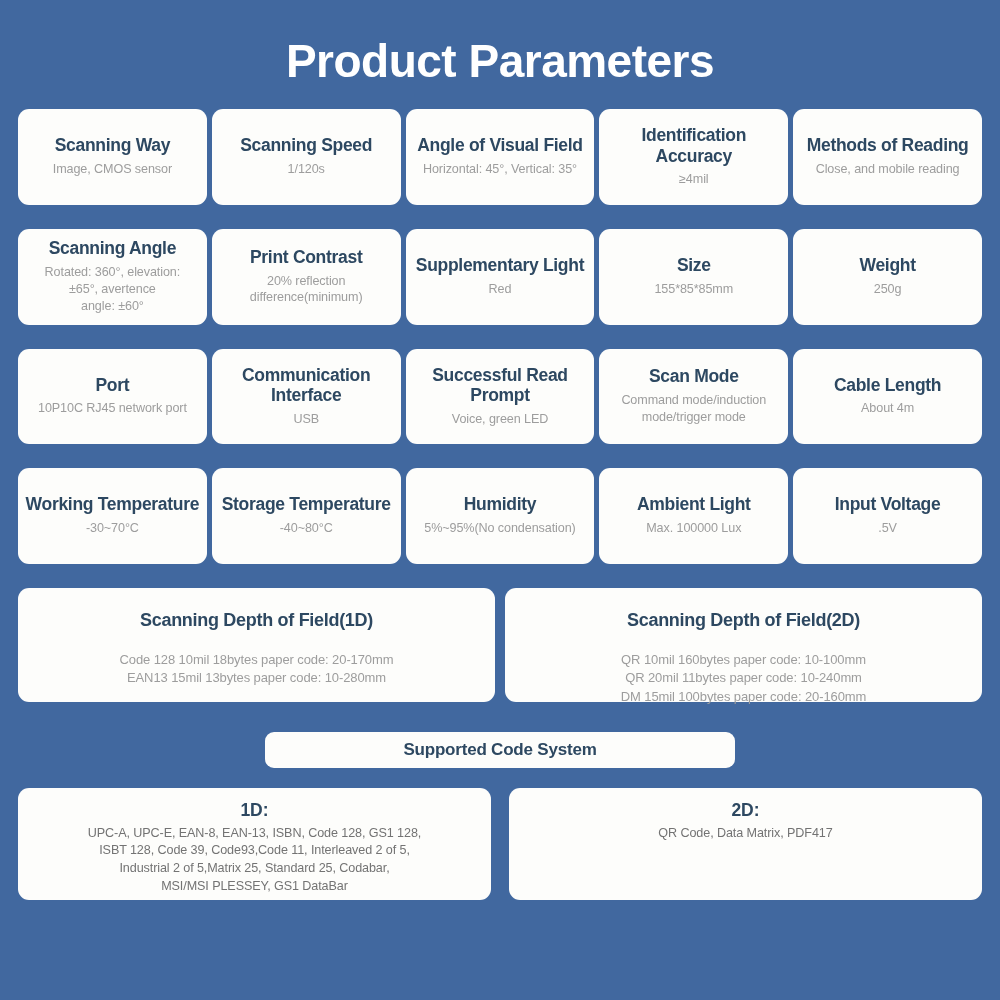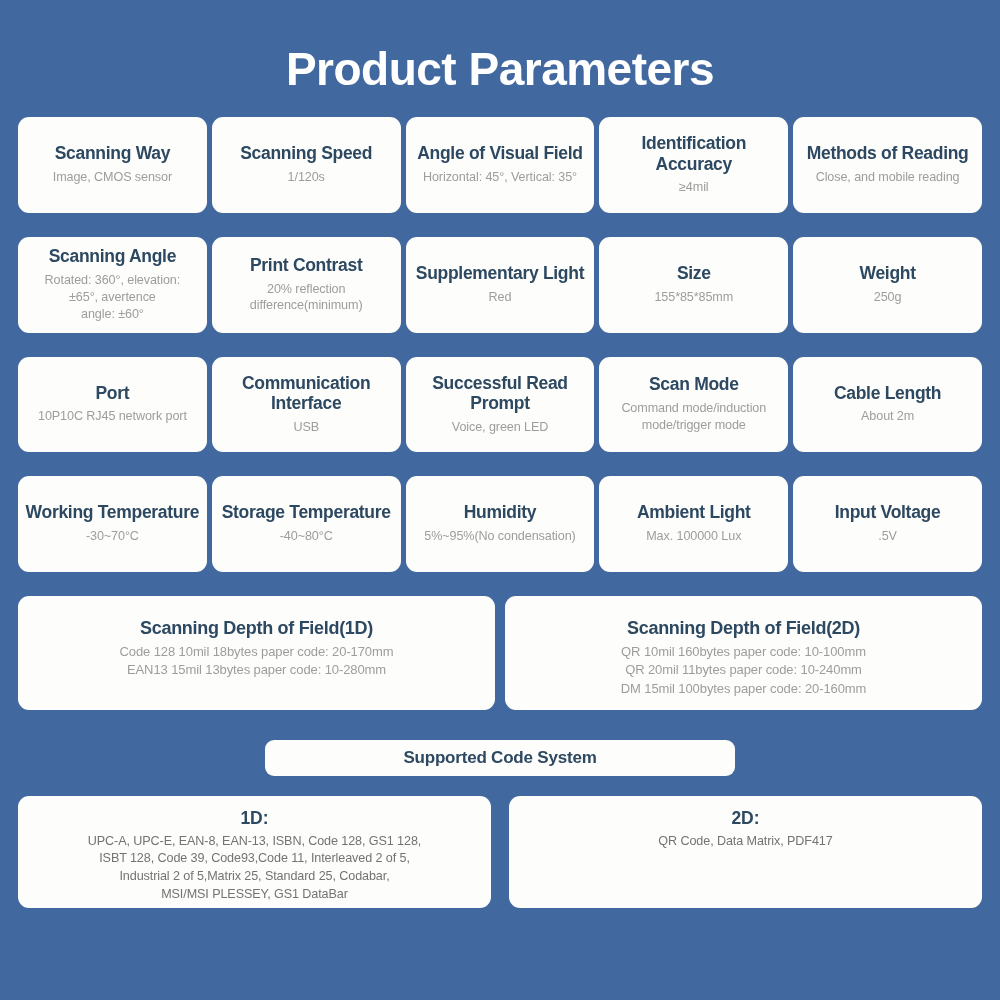--- a/index.html
+++ b/index.html
@@ -13,21 +13,21 @@
   body {
     background: #41689f;
     font-family: "Liberation Sans", sans-serif;
     overflow: hidden;
   }
 
   .page {
     position: relative;
     width: 1000px;
     height: 1000px;
-    padding: 8px 18px;
+    padding: 0 18px;
   }
 
   
   .title {
     text-align: center;
     color: #ffffff;
     font-size: 46px;
     font-weight: bold;
     letter-spacing: -0.5px;
     padding-top: 36px;
@@ -90,21 +90,21 @@
     border-radius: 11px;
     height: 114px;
     text-align: center;
     padding: 22px 10px 10px;
   }
 
   .dof-title {
     color: #2d4861;
     font-weight: bold;
     font-size: 18px;
-    margin-bottom: 4px;
+    margin-bottom: 20px;
     letter-spacing: -0.3px;
   }
 
   .dof-lines {
     color: #9d9d9d;
     font-size: 13px;
     line-height: 1.42;
     white-space: pre-line;
     letter-spacing: -0.1px;
   }
@@ -232,21 +232,21 @@
 Read Prompt</div>
       <div class="spec-value">Voice, green LED</div>
     </div>
     <div class="spec-card">
       <div class="spec-label">Scan Mode</div>
       <div class="spec-value">Command mode/induction
 mode/trigger mode</div>
     </div>
     <div class="spec-card">
       <div class="spec-label">Cable Length</div>
-      <div class="spec-value">About 2m</div>
+      <div class="spec-value">About 4m</div>
     </div>
   </div>
 
   <div class="spec-row row-h96">
     <div class="spec-card">
       <div class="spec-label">Working
 Temperature</div>
       <div class="spec-value">-30~70°C</div>
     </div>
     <div class="spec-card">

